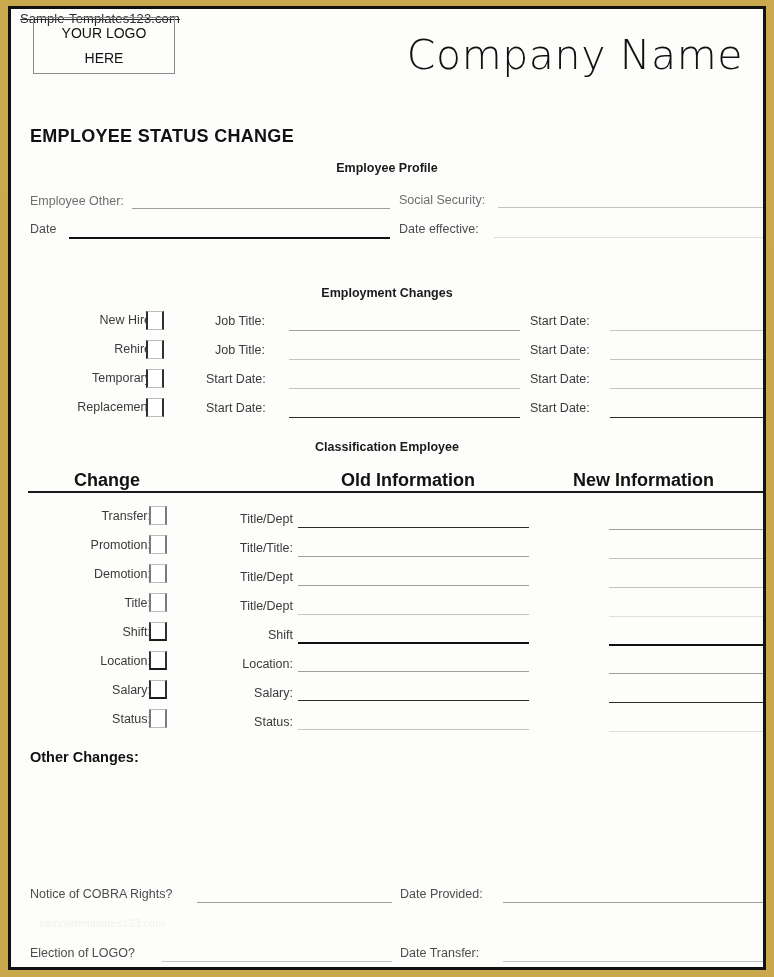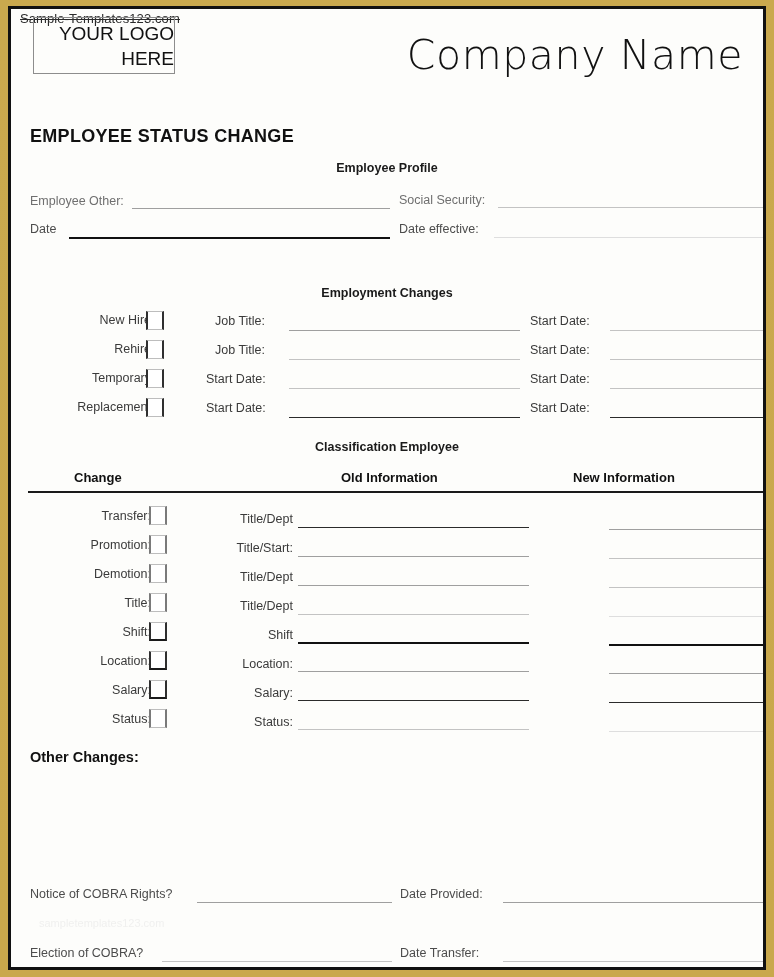--- a/index.html
+++ b/index.html
@@ -72,25 +72,24 @@
     position: absolute;
     left: 22px; top: 8px;
     width: 142px; height: 57px;
     border: 1px solid #8d8d8d;
     background: transparent;
     text-align: center;
     padding-top: 3px;
   }
   #logo-box .ln {
     display: block;
-    font-size: 19px;
+    font-size: 14px;
     line-height: 25px;
     color: #111;
     font-family: "Liberation Sans", sans-serif;
-    text-align: right;
   }
 
   #company-name {
     position: absolute;
     right: 20px; top: 22px;
     font-size: 41px;
     line-height: 48px;
     color: #111;
     font-family: "DejaVu Sans", sans-serif;
     font-weight: 300;
@@ -152,21 +151,21 @@
     border-left: 2px solid #2f2f2f;
     border-right: 2px solid #2f2f2f;
     background: #fff;
   }
   .cbx.soft { border-left-color:#7a7a7a; border-right-color:#7a7a7a; }
   .cbx.hard { border-bottom: 2px solid #1a1a1a; }
 
   
   .col-head {
     position: absolute;
-    font-size: 13px;
+    font-size: 18px;
     font-weight: bold;
     color: #111;
     white-space: nowrap;
   }
   #head-rule {
     position: absolute;
     left: 17px; top: 482px;
     width: 735px;
     border-top: 2px solid #1a1a1a;
   }
@@ -252,21 +251,21 @@
     <div id="head-rule"></div>
 
     <div class="lbl r" style="left:30px; top:500px; width:110px">Transfer:</div>
     <div class="cbx soft" style="left:138px; top:497px"></div>
     <div class="lbl r" style="left:182px; top:503px; width:100px">Title/Dept</div>
     <div class="rule" style="left:287px; top:518px; width:231px"></div>
     <div class="rule w1" style="left:598px; top:520px; width:154px"></div>
 
     <div class="lbl r" style="left:20px; top:529px; width:120px">Promotion:</div>
     <div class="cbx soft" style="left:138px; top:526px"></div>
-    <div class="lbl r" style="left:182px; top:532px; width:100px">Title/Start:</div>
+    <div class="lbl r" style="left:182px; top:532px; width:100px">Title/Title:</div>
     <div class="rule w1" style="left:287px; top:547px; width:231px"></div>
     <div class="rule w2" style="left:598px; top:549px; width:154px"></div>
 
     <div class="lbl r" style="left:20px; top:558px; width:120px">Demotion:</div>
     <div class="cbx soft" style="left:138px; top:555px"></div>
     <div class="lbl r" style="left:182px; top:561px; width:100px">Title/Dept</div>
     <div class="rule w1" style="left:287px; top:576px; width:231px"></div>
     <div class="rule w2" style="left:598px; top:578px; width:154px"></div>
 
     <div class="lbl r" style="left:30px; top:587px; width:110px">Title:</div>
@@ -300,19 +299,19 @@
     <div class="rule w3" style="left:598px; top:722px; width:154px"></div>
 
     <div id="other-changes">Other Changes:</div>
     <div style="position:absolute; left:19px; top:762px; width:733px; height:100px;"></div>
 
     <div class="lbl mid" style="left:19px; top:878px">Notice of COBRA Rights?</div>
     <div class="rule w1" style="left:186px; top:893px; width:195px"></div>
     <div class="lbl mid" style="left:389px; top:878px">Date Provided:</div>
     <div class="rule w1" style="left:492px; top:893px; width:260px"></div>
 
-    <div class="lbl mid" style="left:19px; top:937px">Election of COBRA?</div>
+    <div class="lbl mid" style="left:19px; top:937px">Election of LOGO?</div>
     <div class="rule w2" style="left:151px; top:952px; width:230px"></div>
     <div class="lbl mid" style="left:389px; top:937px">Date Transfer:</div>
     <div class="rule w2" style="left:492px; top:952px; width:260px"></div>
 
   </div>
 </div>
 
 </body></html>

